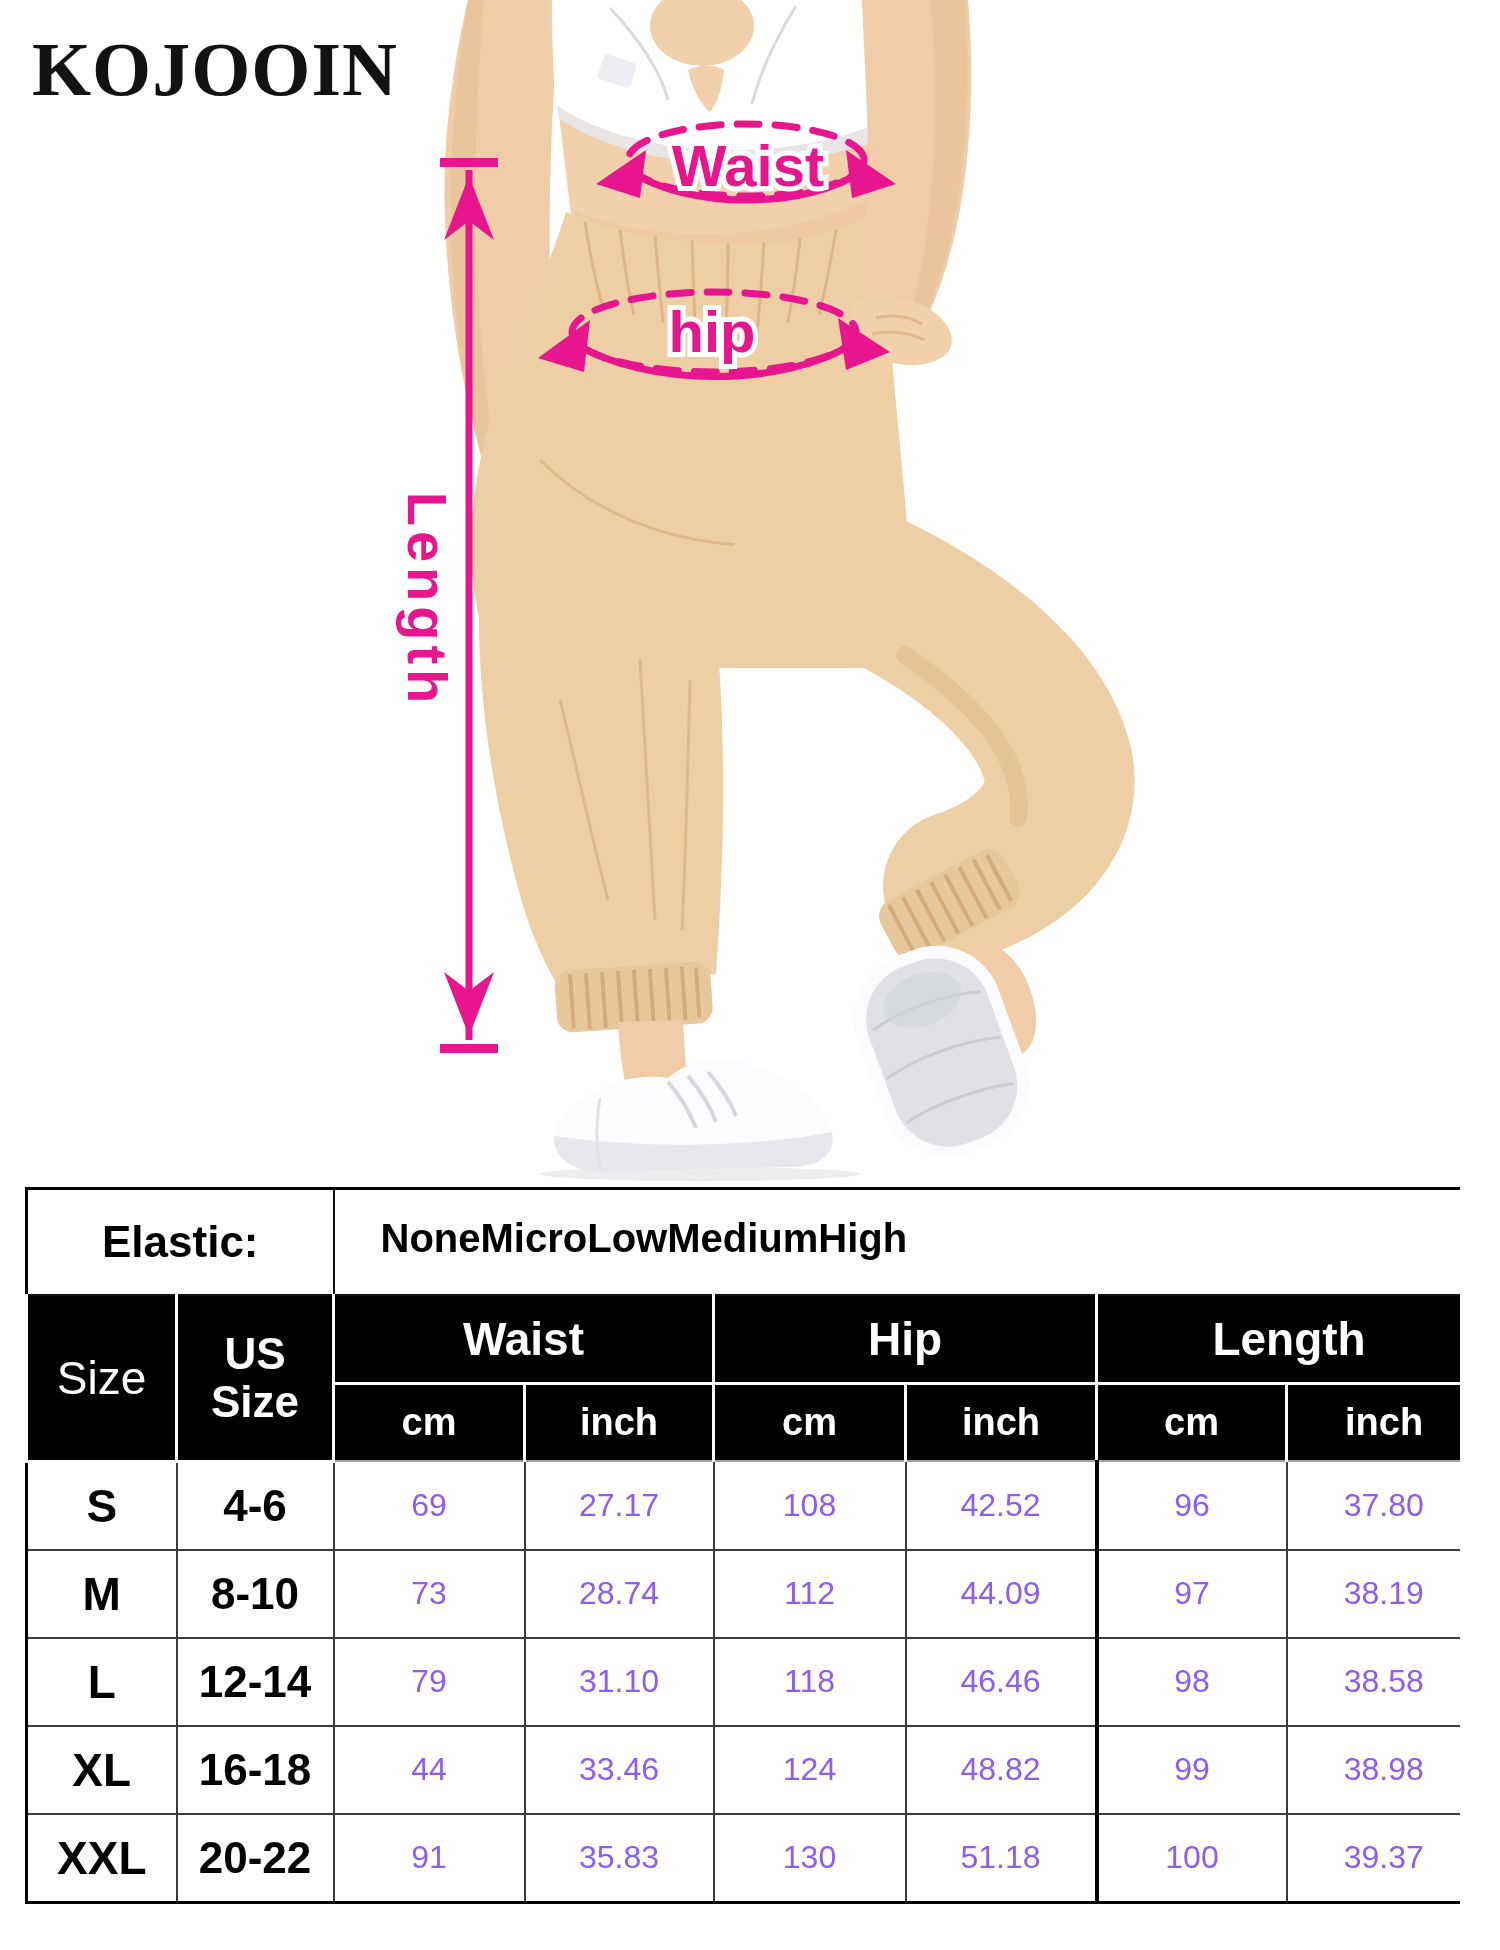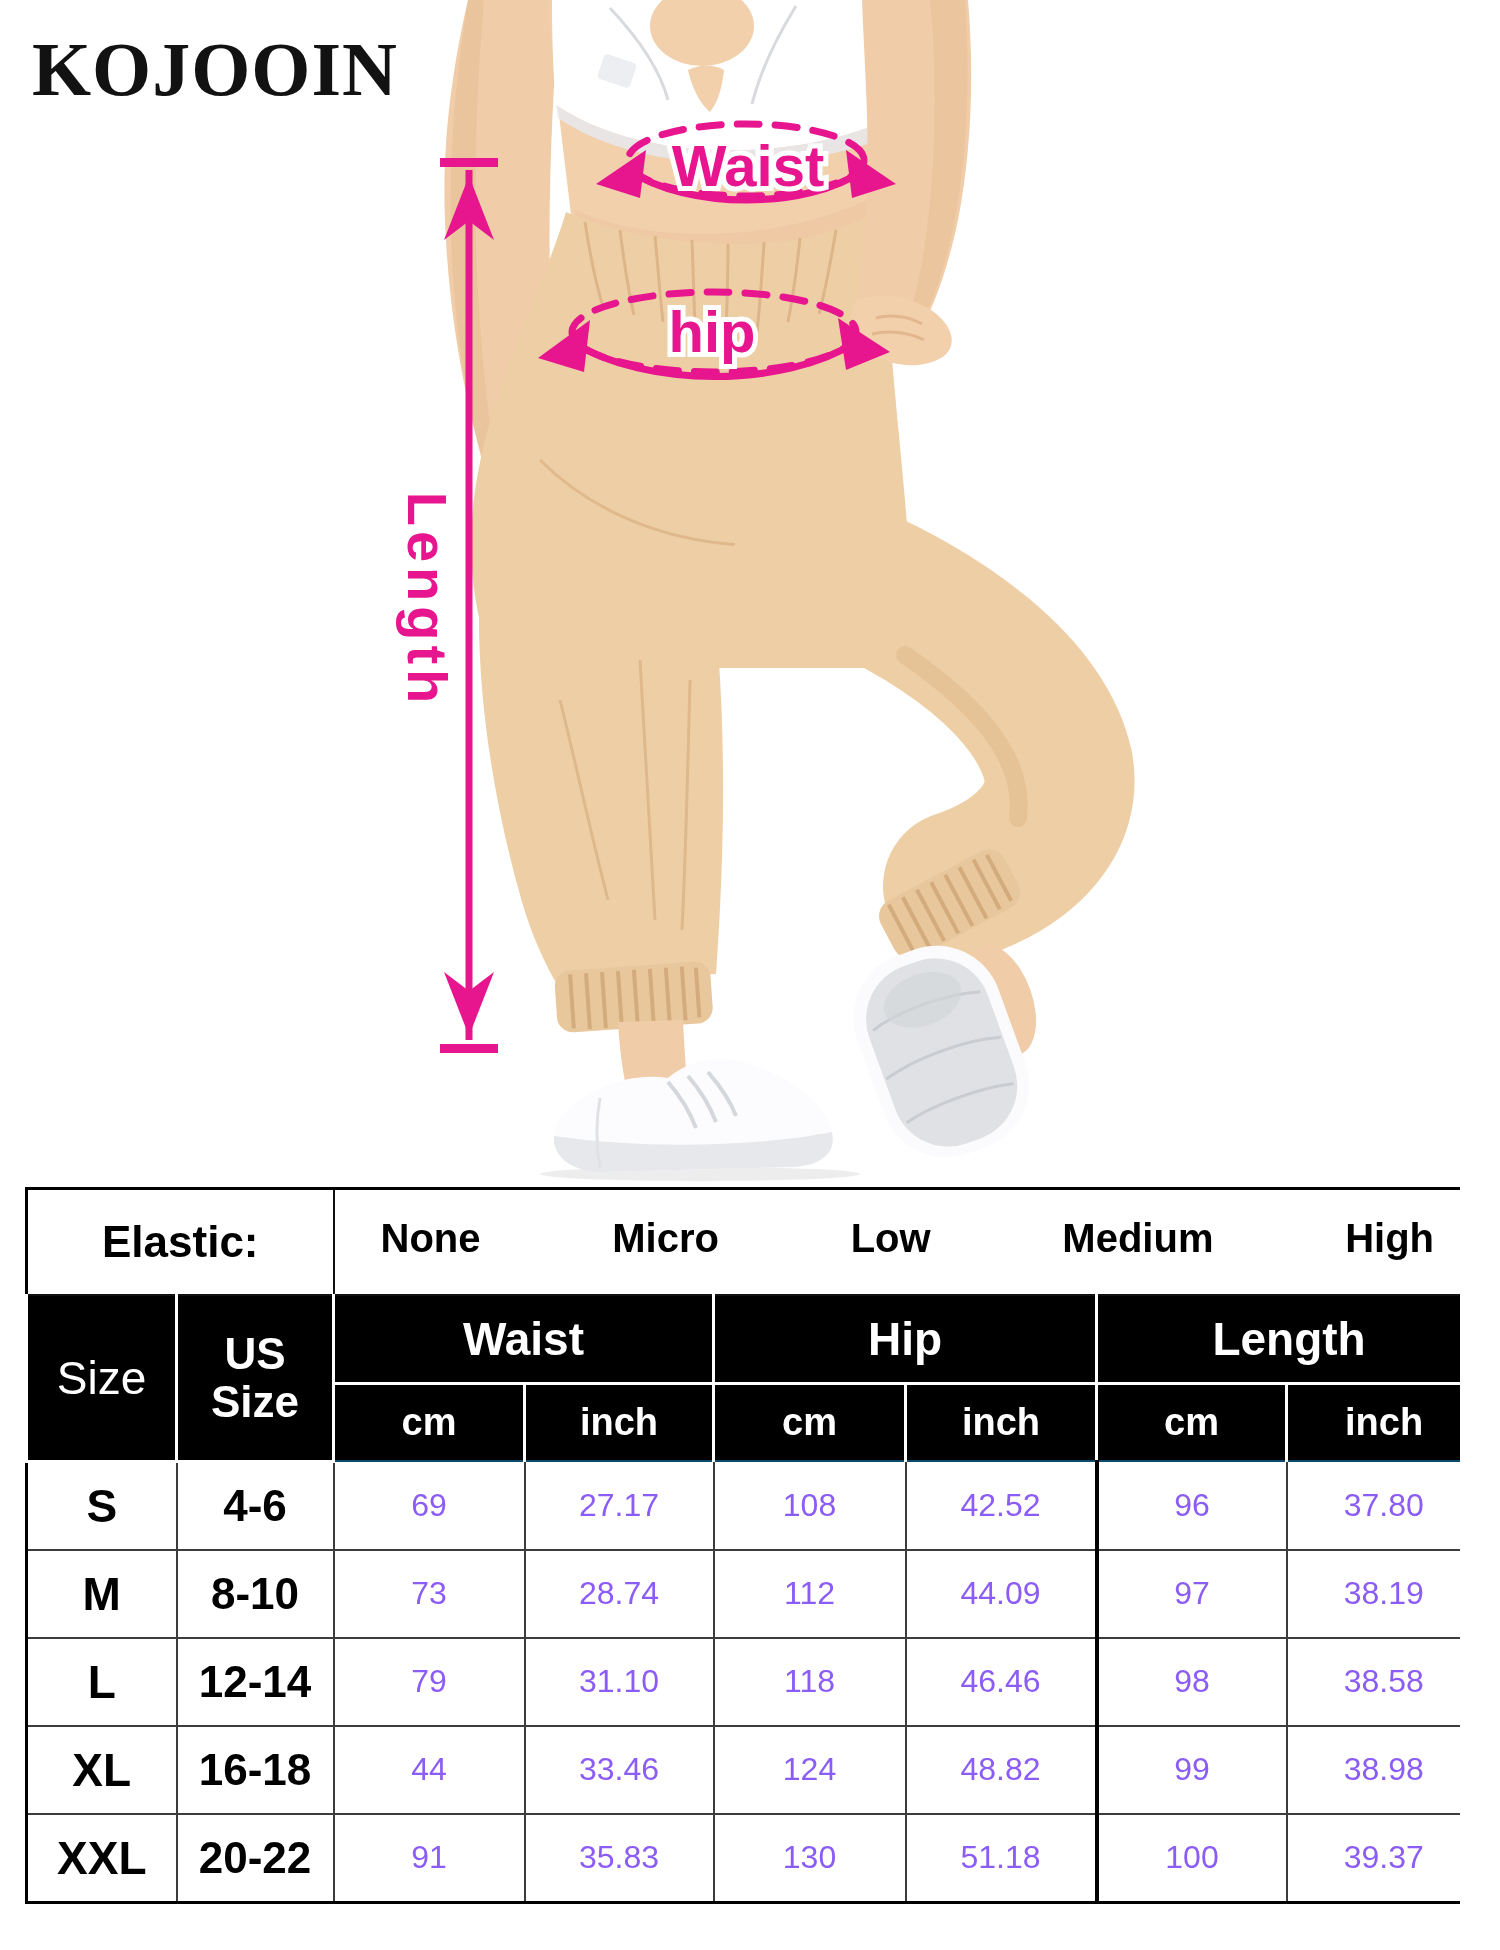--- a/index.html
+++ b/index.html
@@ -10,31 +10,31 @@
   .photo{position:absolute;left:0;top:0;}
 
   
   table.size-chart{position:absolute;left:25px;top:1187px;width:1455px;
         border-collapse:collapse;table-layout:fixed;border:3px solid #000;background:#fff;}
   table.size-chart td, table.size-chart th{padding:16px;text-align:center;vertical-align:middle;overflow:hidden;}
 
   tr.elastic-row{height:100px;}
   td.elastic-label{border:2px solid #111;font-weight:bold;font-size:44px;color:#000;}
   td.elastic-opts{border:2px solid #111;}
-  .opts{display:flex;justify-content:space-between;align-items:flex-end;height:100%;
+  .opts{display:flex;justify-content:flex-start;align-items:flex-end;height:100%;
         box-sizing:border-box;padding:0 30px 8px 30px;}
   .opts span{font-weight:bold;font-size:40px;color:#000;line-height:1.6;}
 
   tr.head1{height:62px;}
   tr.head2{height:44px;}
   th.hblk{background:#000;color:#fff;border:3px solid #fff;border-top:2px solid #000;}
   th.span2{font-size:46px;font-weight:bold;}
   th.corner{font-size:46px;font-weight:normal;}
   th.uscorner{font-size:44px;font-weight:bold;line-height:1.08;}
-  tr.head2 th{font-size:38px;font-weight:bold;border-bottom:2px solid #0c4a6e;}
+  tr.head2 th{font-size:38px;font-weight:bold;border-bottom:2px solid #a3a3a3;}
 
   tr.data-row{height:88px;}
   tr.data-row td{border:2px solid #3c3c3c;font-size:32px;color:#8b5cf6;background:#fff;}
   tr.data-row td.c-size{font-weight:bold;font-size:46px;color:#000;}
   tr.data-row td.c-us{font-weight:bold;font-size:44px;color:#000;}
   tr.data-row td.thickL{border-left:4px solid #000;}
 
   .footnote{position:absolute;left:0;right:0;top:1852px;text-align:center;text-indent:78px;
         font-size:46px;color:#1c1c1c;letter-spacing:0px;}
 </style>

